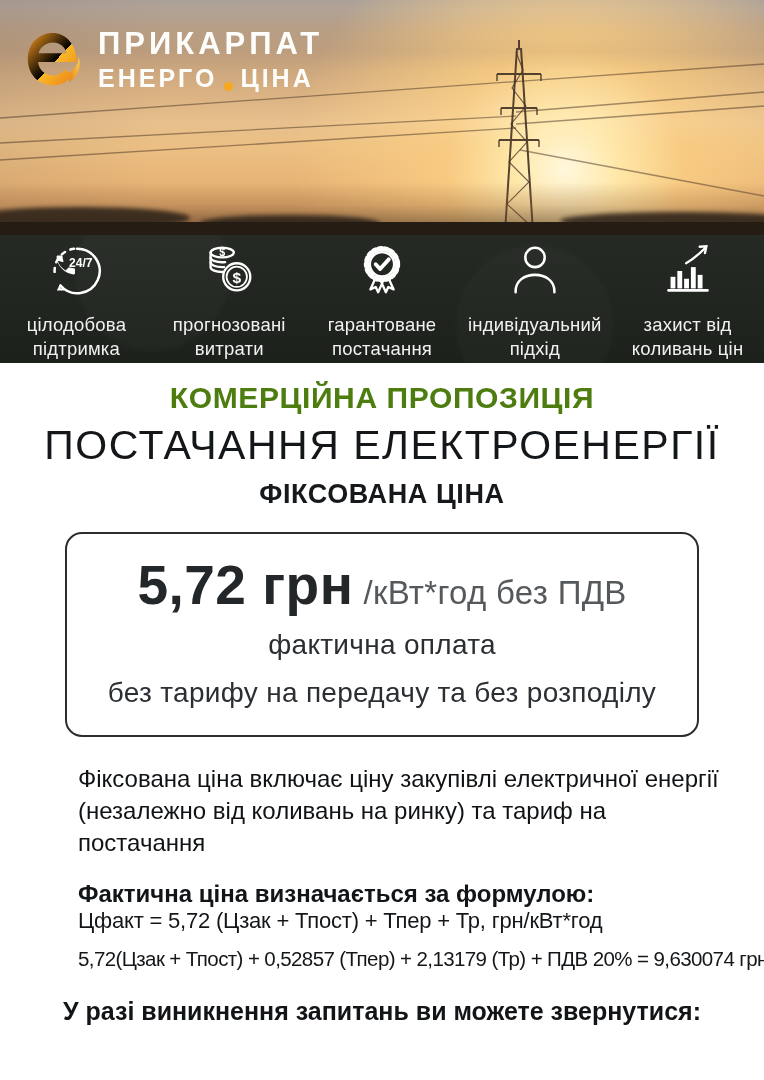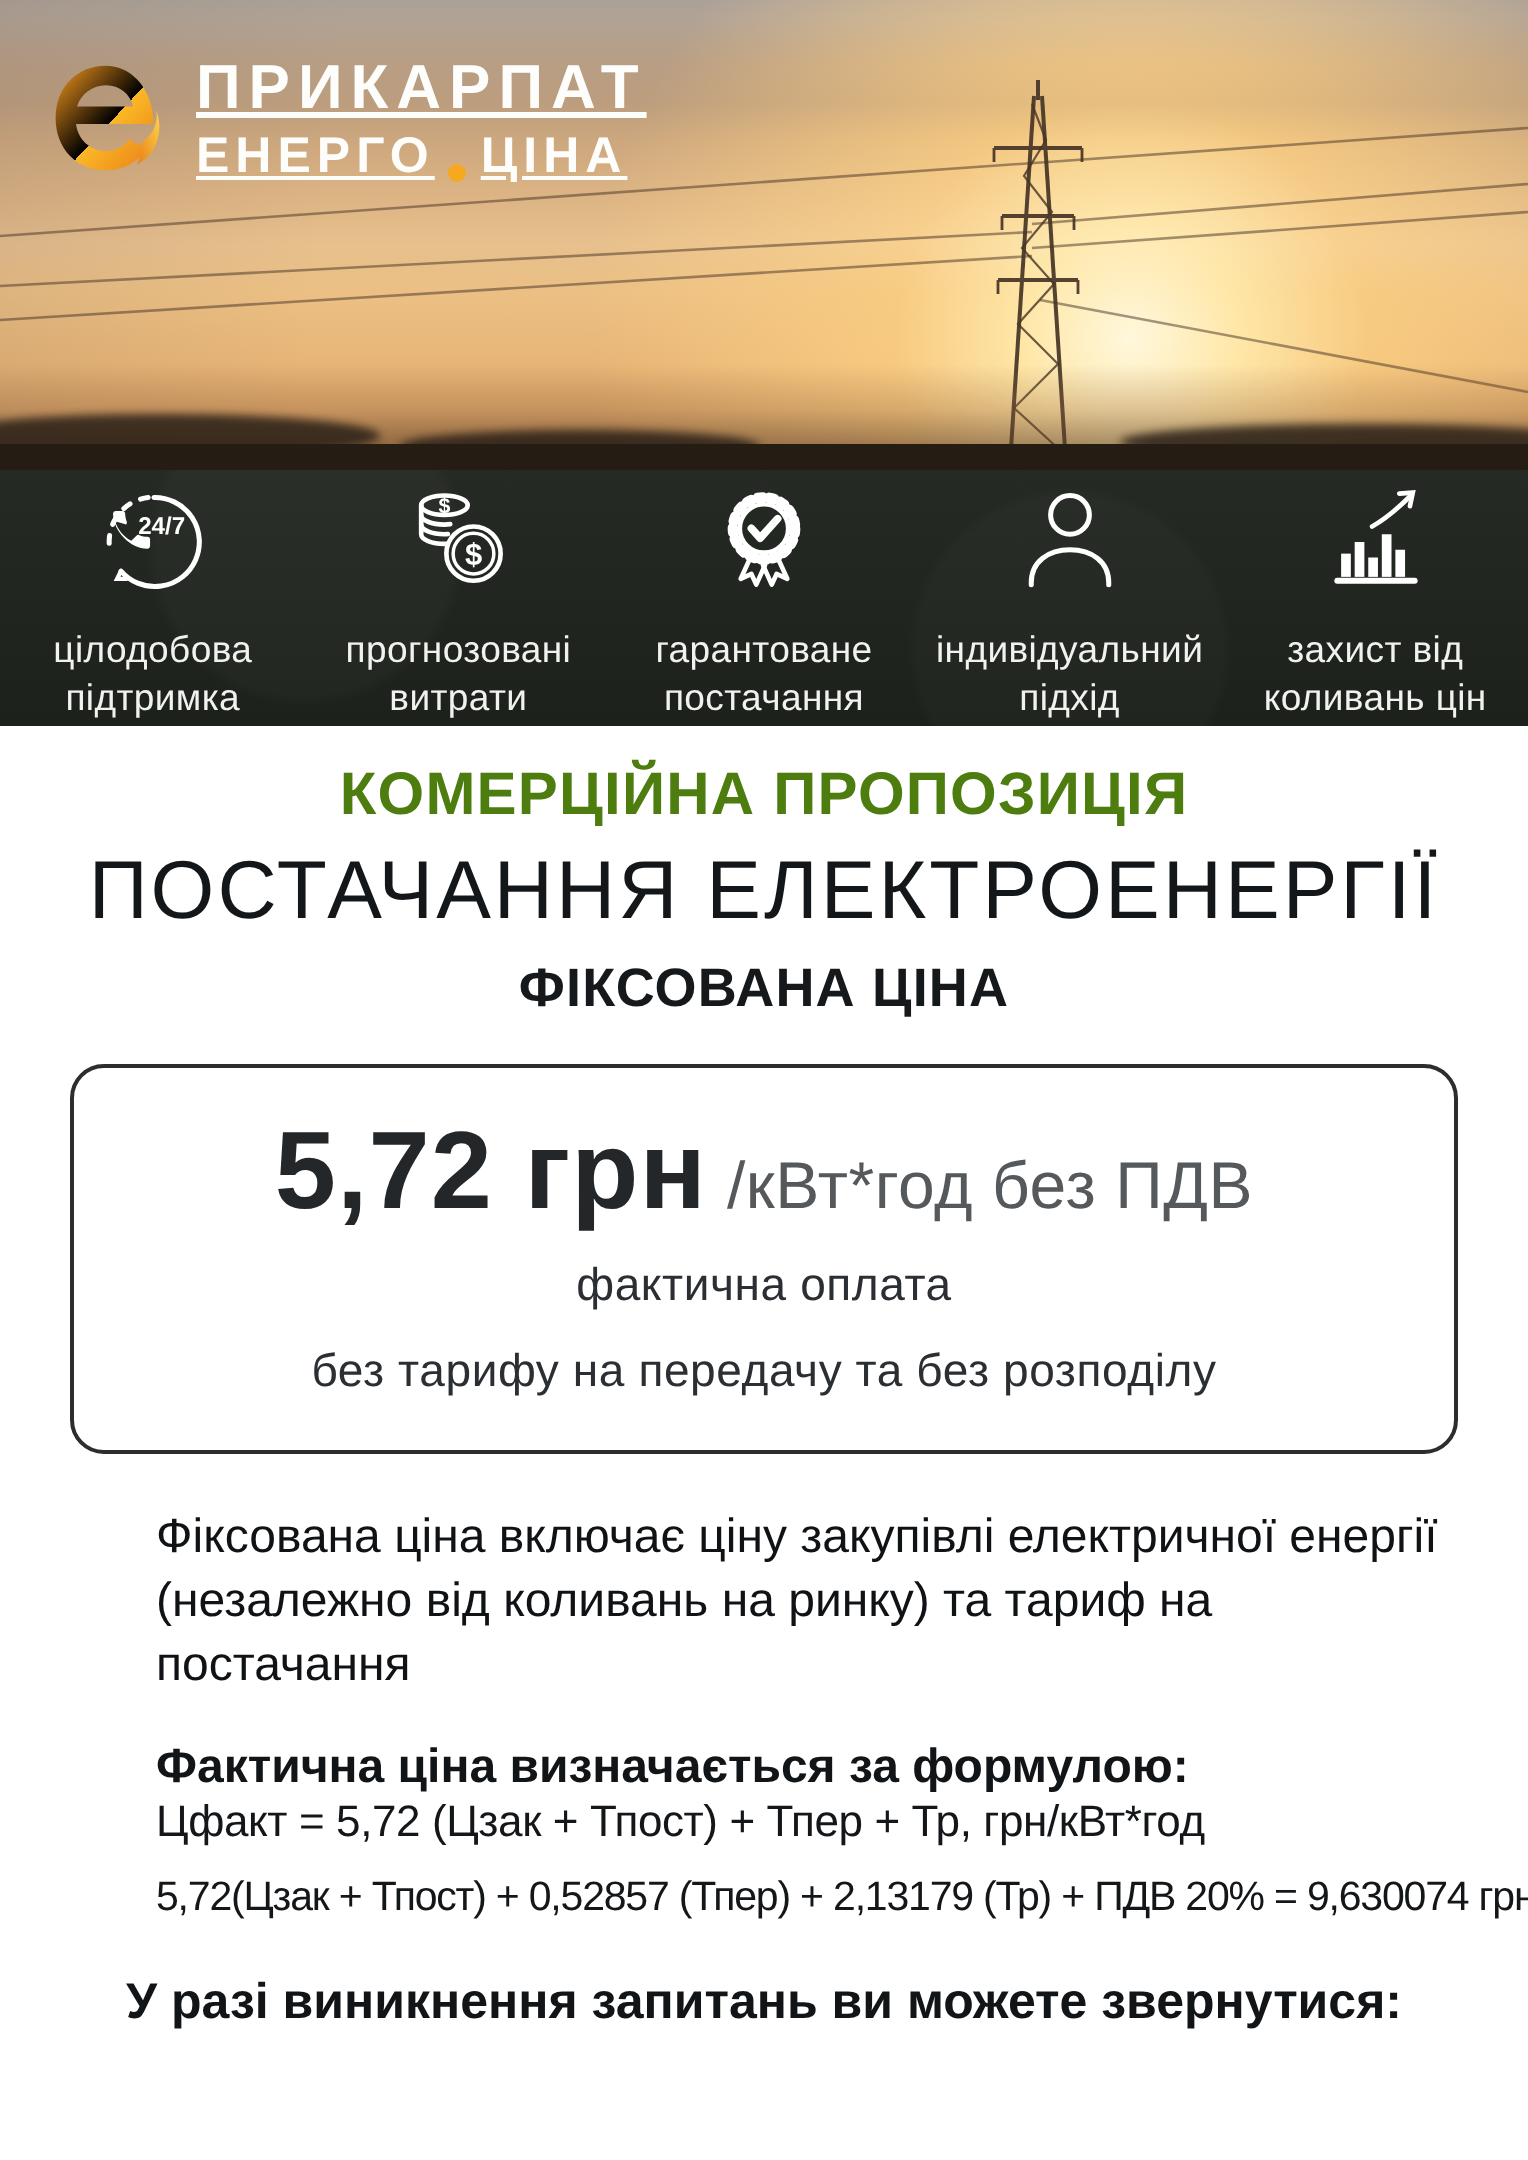--- a/index.html
+++ b/index.html
@@ -28,21 +28,21 @@
     position:absolute; left:0; right:0; bottom:11px; height:42px;
     background:linear-gradient(180deg, rgba(170,120,80,0) 0%, rgba(145,98,62,.30) 55%, rgba(85,58,38,.55) 100%);
   }
   .blob { position:absolute; background:#2b2118; border-radius:50%; filter:blur(2px); opacity:.85; }
   .hero-ground {
     position:absolute; left:0; right:0; bottom:0; height:13px; background:#251d14;
   }
 
   .brand { position:absolute; top:28px; left:22px; display:flex; align-items:center; gap:14px; }
   .brand-mark { width:62px; height:62px; }
-  .brand-text { color:#fdfdfb; line-height:1.06;text-decoration:underline; }
+  .brand-text { color:#fdfdfb; line-height:1.06; }
   .brand-line1 { font-size:31px; font-weight:700; letter-spacing:4px; }
   .brand-line2 { font-size:25px; font-weight:700; letter-spacing:3px; display:flex; align-items:flex-end; gap:7px; margin-top:4px; }
   .brand-dot { width:9px; height:9px; border-radius:50%; background:#f6a821; display:inline-block; }
 
   
   .features {
     height:128px; display:flex; align-items:center;
     background:
       radial-gradient(circle at 20% 30%, rgba(255,255,255,.025) 0 12%, transparent 13%),
       radial-gradient(circle at 70% 70%, rgba(255,255,255,.02) 0 14%, transparent 15%),
@@ -57,27 +57,27 @@
   .feature-label span { display:block; }
 
   
   .titles { text-align:center; padding-top:18px; }
   .kicker  { font-size:30px; font-weight:700; color:#4d7c0f; letter-spacing:.6px; }
   .title   { font-size:41px; font-weight:500; color:#14171a; letter-spacing:1.5px; margin-top:7px; }
   .subtitle{ font-size:27px; font-weight:800; color:#16191c; letter-spacing:.6px; margin-top:10px; }
 
   
   .price-card {
-    width:694px; margin:22px auto 0; border:2px solid #2d2d2d; border-radius:17px;
+    width:634px; margin:22px auto 0; border:2px solid #2d2d2d; border-radius:17px;
     text-align:center; padding:24px 10px 26px;
   }
   .price-row { line-height:1; }
   .price-big { font-size:55px; font-weight:800; color:#23272a; letter-spacing:.5px; }
   .price-unit{ font-size:33px; font-weight:400; color:#55595c; margin-left:10px; letter-spacing:.3px; }
-  .price-line { font-size:23px; font-weight:400; color:#2b2f33; margin-top:16px; letter-spacing:.3px; }
+  .price-line { font-size:28px; font-weight:400; color:#2b2f33; margin-top:16px; letter-spacing:.3px; }
 
   
   .details { padding:26px 36px 0 78px; }
   .intro { font-size:24px; line-height:1.34; color:#101316; font-weight:400; max-width:648px; }
   .sec-heading { font-size:24px; font-weight:700; color:#121518; margin-top:21px; }
   .formula { font-size:22px; color:#14171a; letter-spacing:-.2px; }
   .formula-long { font-size:20.5px; color:#14171a; margin-top:13px; letter-spacing:-.6px; white-space:nowrap; }
 
   
   .contact { text-align:center; margin-top:26px; }

